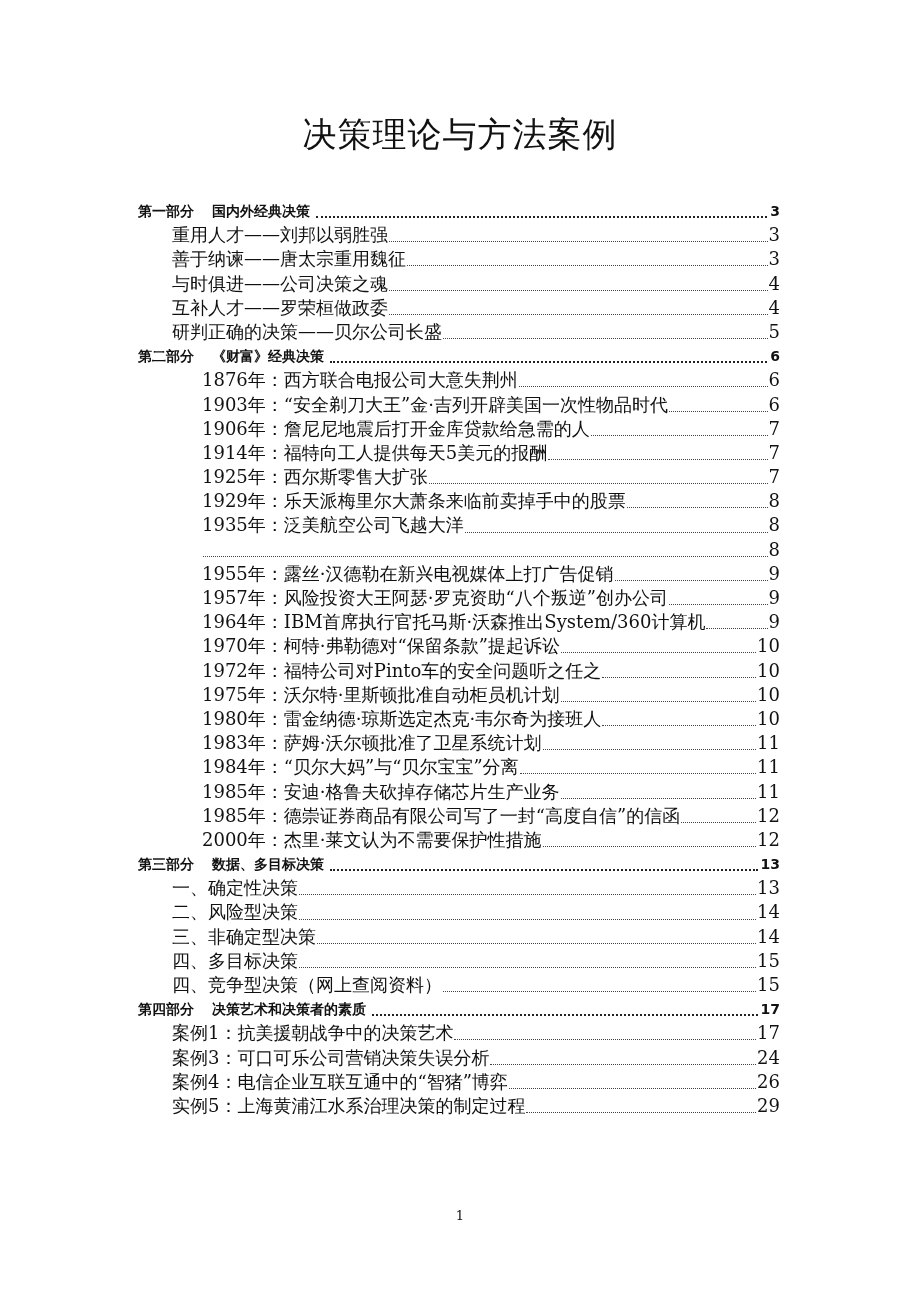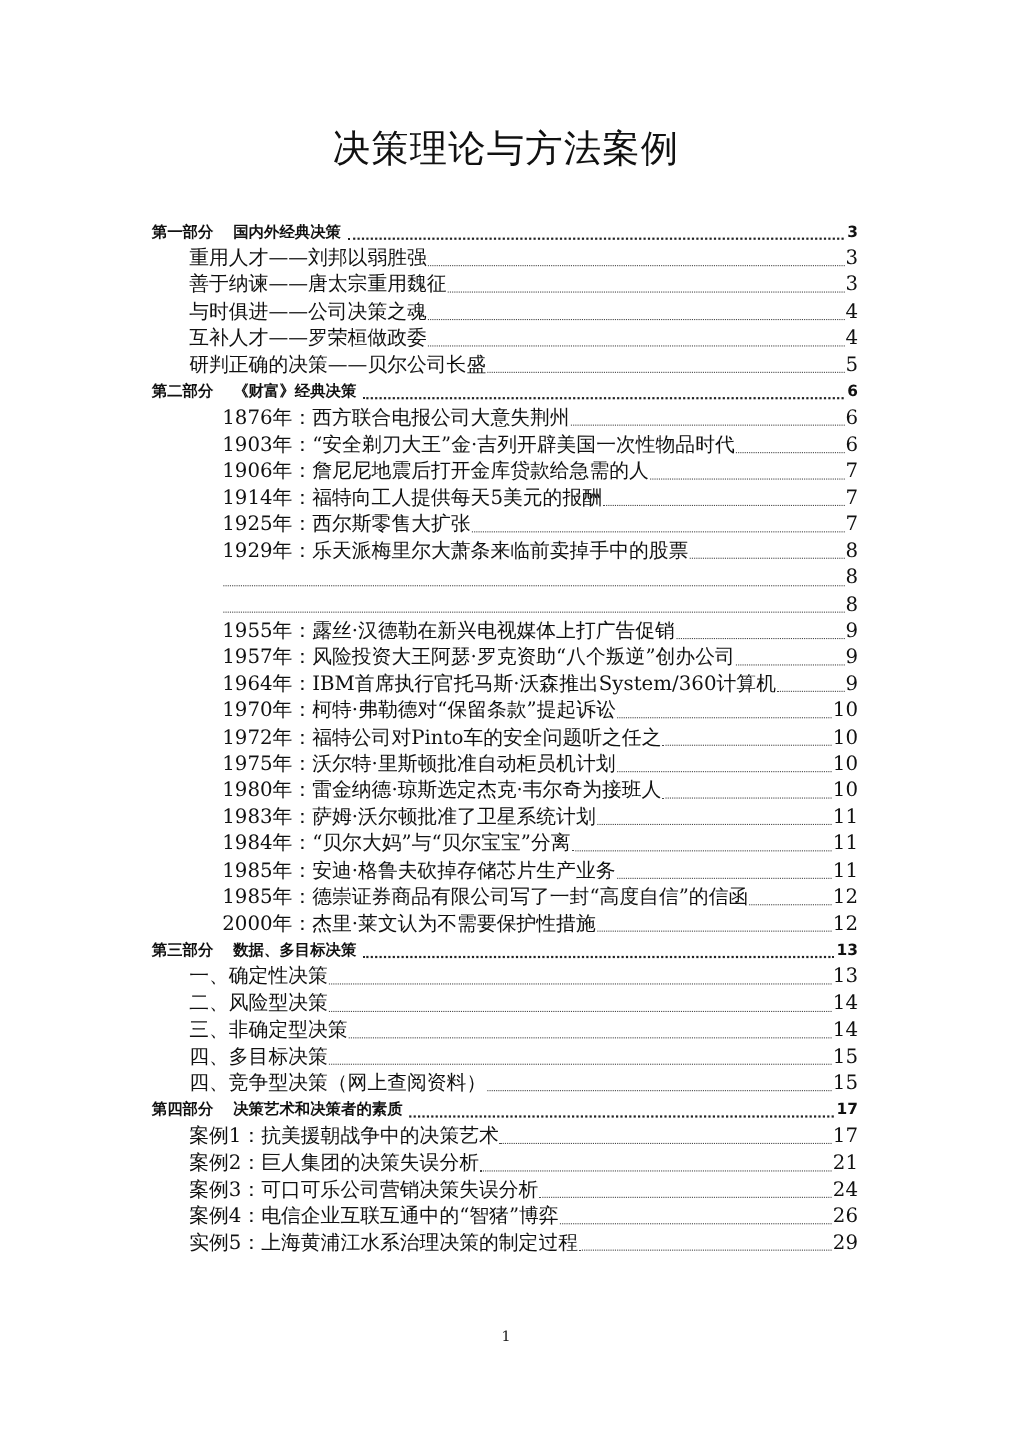--- a/index.html
+++ b/index.html
@@ -88,20 +88,21 @@
       <span class="txt">1925年：西尔斯零售大扩张</span>
       <span class="leader"></span>
       <span class="pg">7</span>
     </div>
     <div class="row l2">
       <span class="txt">1929年：乐天派梅里尔大萧条来临前卖掉手中的股票</span>
       <span class="leader"></span>
       <span class="pg">8</span>
     </div>
     <div class="row l2">
+      <span class="txt">1935年：泛美航空公司飞越大洋</span>
       <span class="leader"></span>
       <span class="pg">8</span>
     </div>
     <div class="row l2">
       <span class="leader"></span>
       <span class="pg">8</span>
     </div>
     <div class="row l2">
       <span class="txt">1955年：露丝·汉德勒在新兴电视媒体上打广告促销</span>
       <span class="leader"></span>
@@ -196,25 +197,20 @@
       <span class="txt"><span>第四部分</span><span class="gap"></span><span>决策艺术和决策者的素质</span></span>
       <span class="leader"></span>
       <span class="pg">17</span>
     </div>
     <div class="row l1">
       <span class="txt">案例1：抗美援朝战争中的决策艺术</span>
       <span class="leader"></span>
       <span class="pg">17</span>
     </div>
     <div class="row l1">
-      <span class="txt">案例2：巨人集团的决策失误分析</span>
-      <span class="leader"></span>
-      <span class="pg">21</span>
-    </div>
-    <div class="row l1">
       <span class="txt">案例3：可口可乐公司营销决策失误分析</span>
       <span class="leader"></span>
       <span class="pg">24</span>
     </div>
     <div class="row l1">
       <span class="txt">案例4：电信企业互联互通中的“智猪”博弈</span>
       <span class="leader"></span>
       <span class="pg">26</span>
     </div>
     <div class="row l1">

